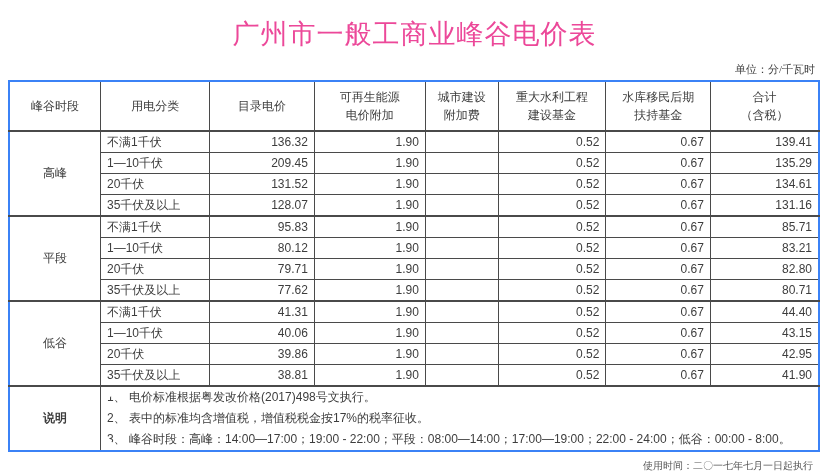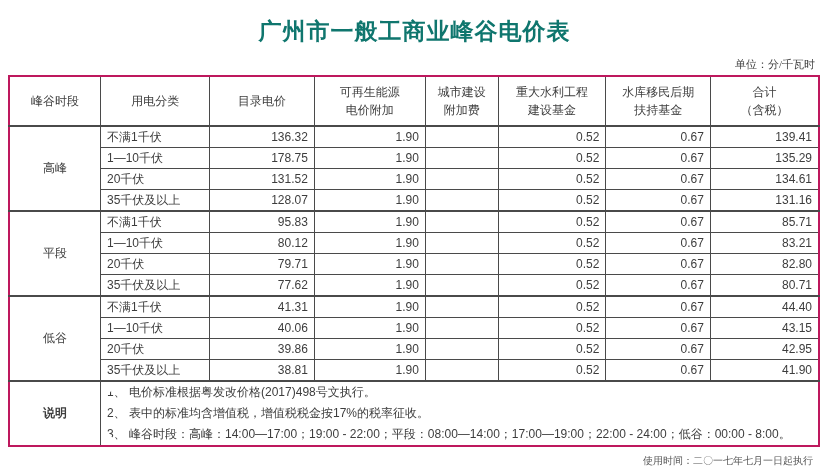--- a/index.html
+++ b/index.html
@@ -3,30 +3,30 @@
 <meta charset="utf-8">
 <style>
   html,body{margin:0;padding:0;background:#ffffff;}
   body{
     width:829px;height:472px;overflow:hidden;
     font-family:"Liberation Sans","DejaVu Sans",sans-serif;
     color:#3d3d3d;
   }
   .page{padding:12px 8px 0 8px;}
   .title{
-    text-align:center;font-size:23px;font-weight:bold;
-    color:#0f766e;letter-spacing:1px;margin:4px 0 10px 0;
+    text-align:center;font-size:27px;font-weight:normal;
+    color:#ec4899;letter-spacing:1px;margin:4px 0 10px 0;
   }
   .unit-line{
     text-align:right;font-size:11px;color:#3d3d3d;
     padding-right:6px;margin-bottom:3px;font-family:Liberation Serif, serif;
   }
   table.price{
     border-collapse:collapse;table-layout:fixed;width:812px;
-    border:2px solid #be185d;font-size:12px;
+    border:2px solid #3b82f6;font-size:12px;
   }
   table.price th,table.price td{
     border:1px solid #4a4a4a;overflow:hidden;
     padding:0 6px;color:#3d3d3d;
   }
   table.price th{
     height:48px;font-weight:normal;text-align:center;
     white-space:pre-line;line-height:1.5;border-bottom-width:2px;
     font-size:12px;
   }
@@ -85,21 +85,21 @@
         <td class="cat">不满1千伏</td>
         <td class="num">136.32</td>
         <td class="num">1.90</td>
         <td class="num"></td>
         <td class="num">0.52</td>
         <td class="num">0.67</td>
         <td class="num">139.41</td>
       </tr>
       <tr>
         <td class="cat">1—10千伏</td>
-        <td class="num">178.75</td>
+        <td class="num">209.45</td>
         <td class="num">1.90</td>
         <td class="num"></td>
         <td class="num">0.52</td>
         <td class="num">0.67</td>
         <td class="num">135.29</td>
       </tr>
       <tr>
         <td class="cat">20千伏</td>
         <td class="num">131.52</td>
         <td class="num">1.90</td>

